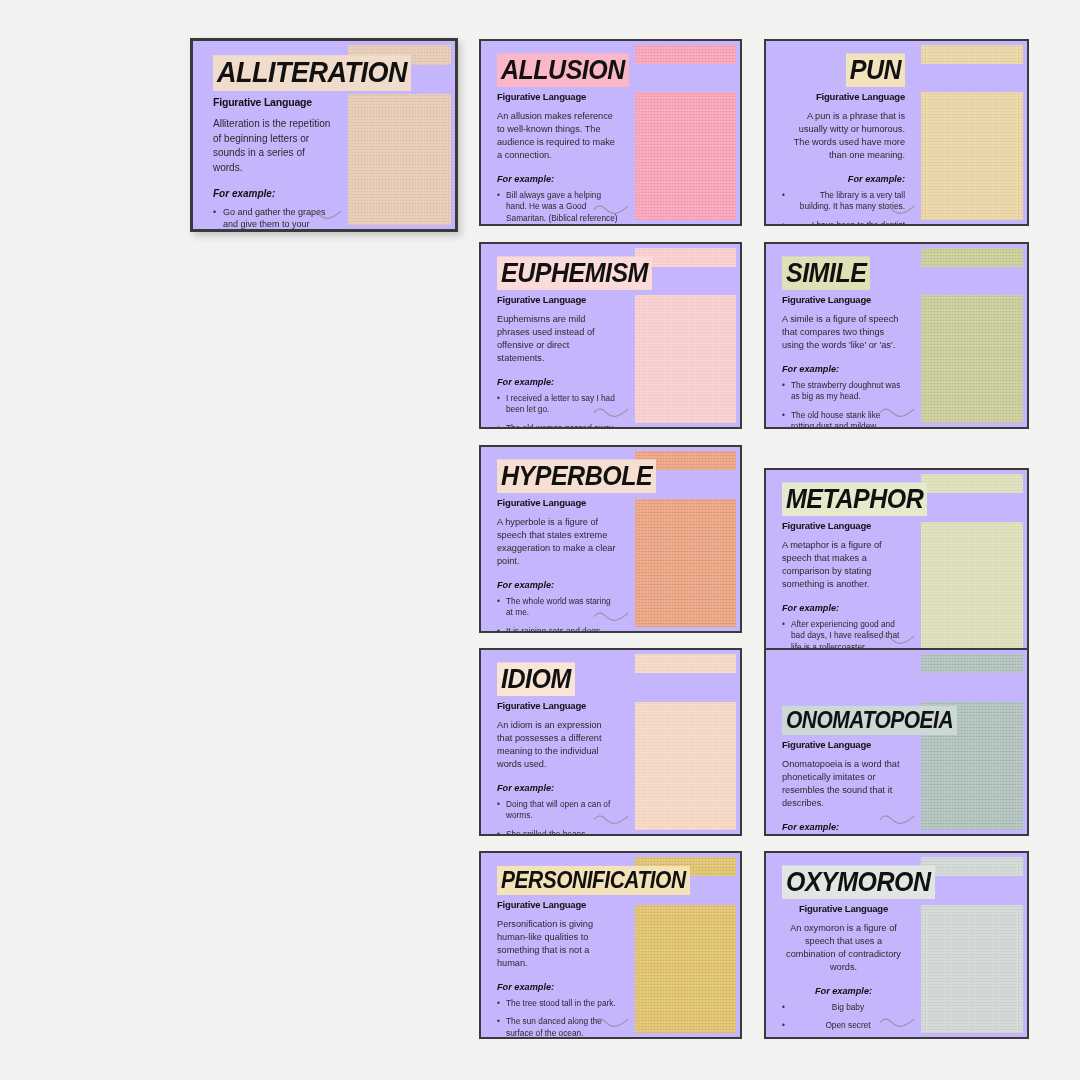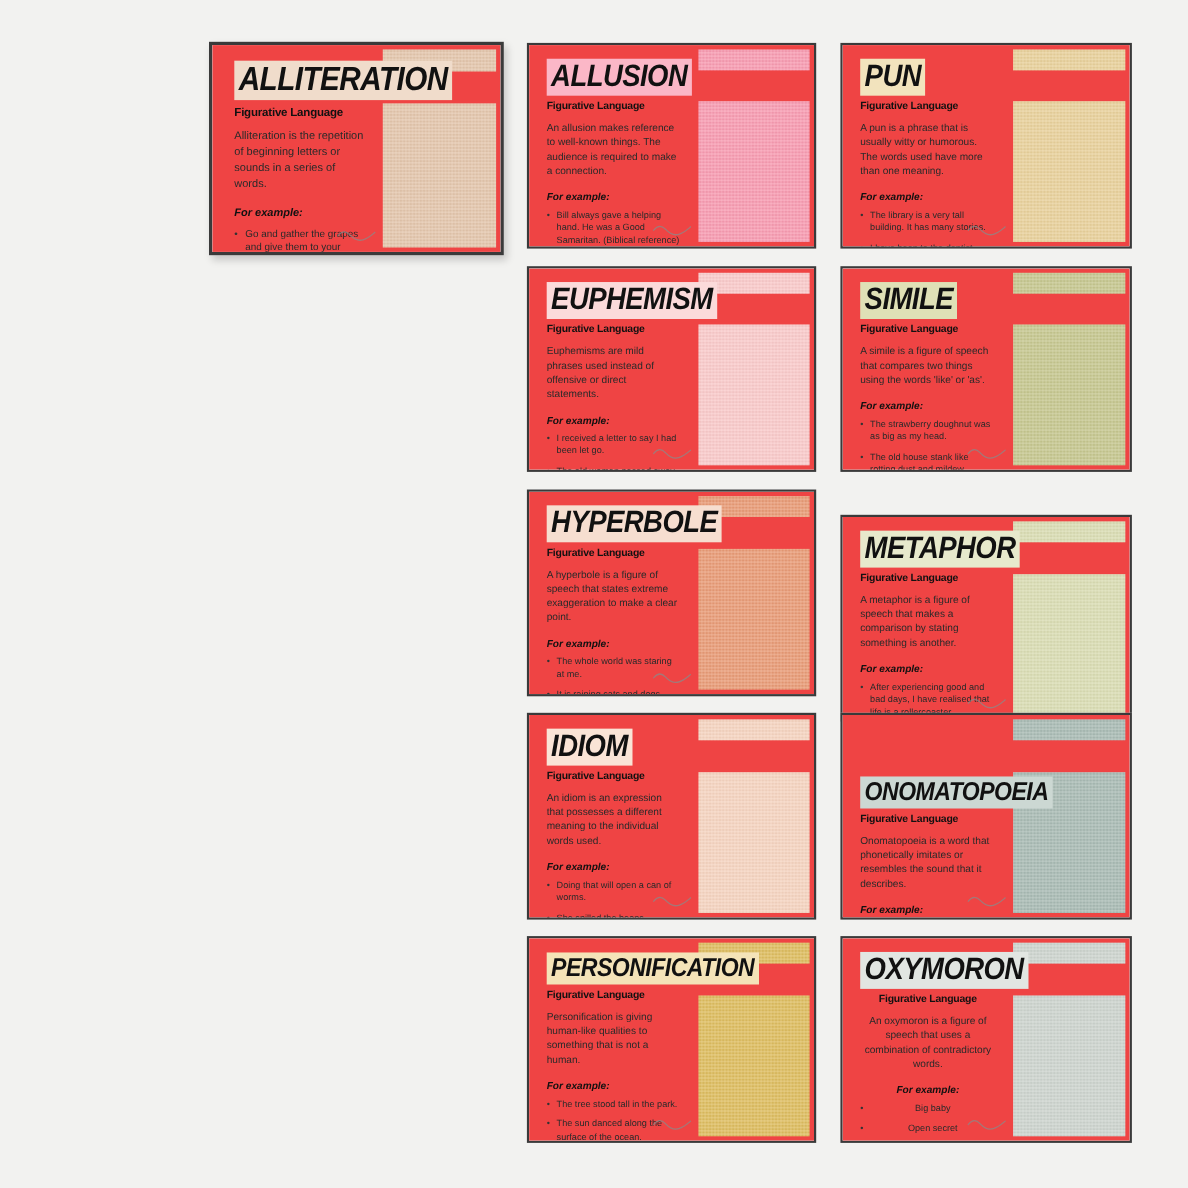--- a/index.html
+++ b/index.html
@@ -19,21 +19,21 @@
     border:2px solid #3a3a3a;
     box-sizing:border-box;
     overflow:hidden;
   }
   .card.featured{
     box-shadow:3px 4px 7px rgba(0,0,0,.18);
     border-width:3px;
   }
   .card-inner{
     position:absolute;inset:0;
-    background:#ef4444;
+    background:#c4b5fd;
   }
 
   
   .accent-top{
     position:absolute;
     top:4px;
     right:4px;
     height:10.5%;
   }
   .accent-main{
@@ -172,21 +172,21 @@
     </div>
   </div>
     <div class="card c-std" style="left: 764px; top: 39px; width: 265px; height: 187px; border-color: rgb(58, 58, 58);">
     <div class="card-inner">
       <div class="accent-top" style="background: rgb(232, 208, 154); width: 102px;">
           <span class="tex"></span>
         </div>
       <div class="accent-main" style="background: rgb(232, 208, 154); width: 102px; top: 51px;">
           <span class="tex"></span>
         </div>
-      <div class="content" style="width: 147px; padding: 16px 8px 0px 16px;">
+      <div class="content" style="width: 147px; padding: 16px 8px 0px 16px; text-align: right;">
         <div class="title-wrap">
           <span class="title" style="font-size: 25px; background: rgb(242, 227, 189);">PUN</span>
         </div>
         <div class="subtitle">Figurative Language</div>
         <div class="definition">A pun is a phrase that is usually witty or humorous. The words used have more than one meaning.</div>
         <div class="example-label">For example:</div>
         <ul class="examples">
             <li>The library is a very tall building. It has many stories.</li>
             <li>I have been to the dentist before so I know the drill.</li>
           </ul>

